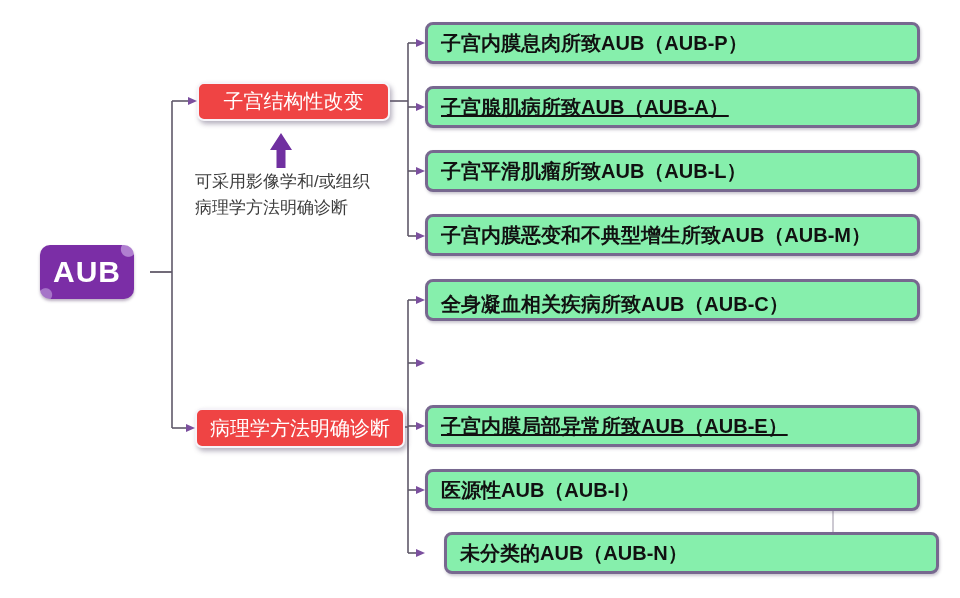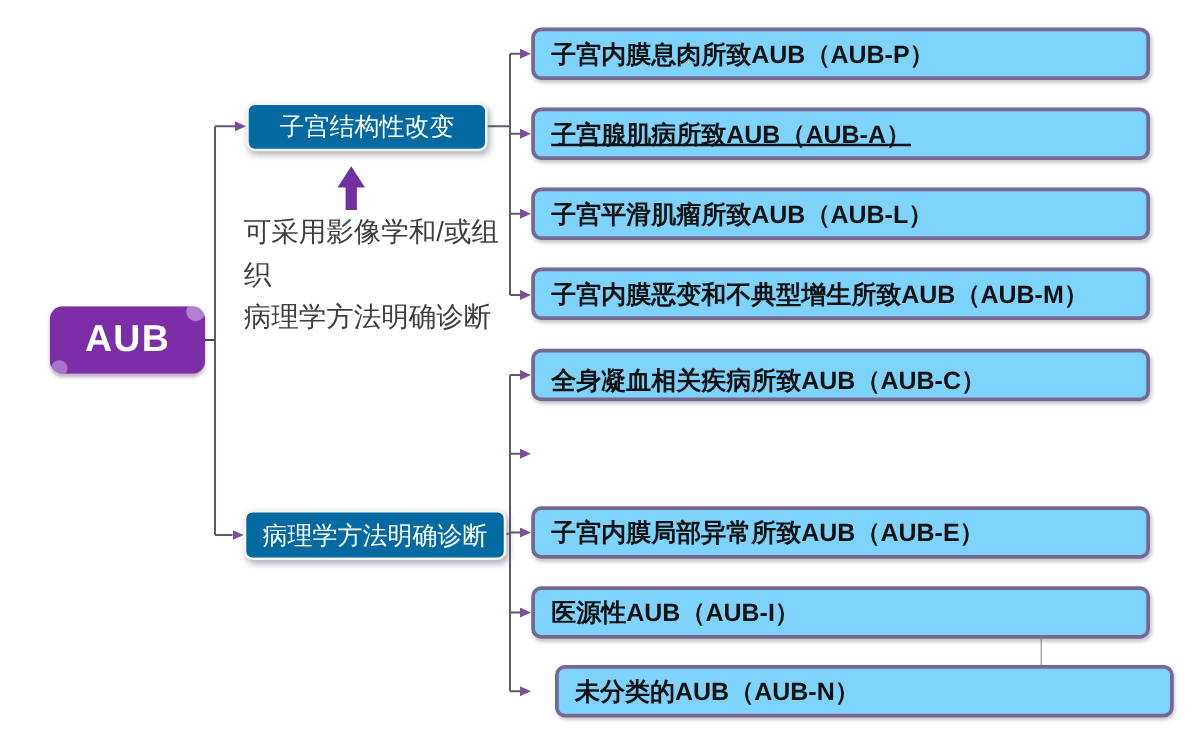--- a/index.html
+++ b/index.html
@@ -6,57 +6,57 @@
   .canvas{
     position:relative;
     width:960px;height:598px;
     background:#ffffff;
     font-family:"Liberation Sans","DejaVu Sans",sans-serif;
     overflow:hidden;
   }
   .connectors{position:absolute;left:0;top:0;width:960px;height:598px;pointer-events:none;}
   .node{position:absolute;display:flex;align-items:center;box-sizing:border-box;}
   .root-node{
-    left:40px;top:245px;width:124px;height:54px;
+    left:40px;top:245px;width:94px;height:54px;
     justify-content:center;
     background:
       radial-gradient(circle at 94% 8%, #b07fd0 0 7px, rgba(176,127,208,0) 8px),
       radial-gradient(circle at 6% 92%, #a674c8 0 6px, rgba(166,116,200,0) 7px),
       #7b2ea6;
     border-radius:10px;
     box-shadow:0 2px 3px rgba(60,30,80,0.35);
     color:#ffffff;font-size:30px;font-weight:bold;letter-spacing:1px;
   }
   .branch-node{
     justify-content:center;
-    background:#0369a1;
+    background:#ef4444;
     border:2px solid #f6f4f9;
     border-radius:7px;
     box-shadow:2px 3px 5px rgba(90,80,110,0.45);
     color:#ffffff;font-size:20px;font-weight:400;
     white-space:nowrap;
   }
   .branch-1{left:197px;top:82px;width:193px;height:39px;}
   .branch-2{left:195px;top:408px;width:210px;height:40px;}
   .leaf-node{
     left:425px;width:495px;height:42px;
-    background:#7dd3fc;
+    background:#86efac;
     border:3px solid #77688f;
     border-radius:8px;
     box-shadow:1px 2px 3px rgba(80,70,100,0.3);
     color:#111111;font-size:20px;font-weight:bold;
     padding-left:13px;
     white-space:nowrap;
   }
   .leaf-0{top:22px;}  .leaf-1{top:86px;text-decoration:underline;}  .leaf-2{top:150px;}
   .leaf-3{top:214px;} .leaf-4{top:279px;align-items:flex-end;} .leaf-5{top:342px;}
-  .leaf-6{top:405px;} .leaf-7{top:469px;} .leaf-8{top:532px;margin-left:19px;}
+  .leaf-6{top:405px;text-decoration:underline;} .leaf-7{top:469px;} .leaf-8{top:532px;margin-left:19px;}
   .annotation{
     position:absolute;left:195px;top:169px;width:220px;
-    color:#3d3d3d;font-size:22px;line-height:1.55;font-weight:400;
+    color:#3d3d3d;font-size:17px;line-height:1.55;font-weight:400;
   }
 </style>
 </head>
 <body>
 
 <div class="canvas">
 
   <svg class="connectors" width="960" height="598" viewBox="0 0 960 598" xmlns="http://www.w3.org/2000/svg">
     <defs>
       <marker id="arw" markerWidth="9" markerHeight="8" refX="0" refY="4" orient="auto" markerUnits="userSpaceOnUse">

